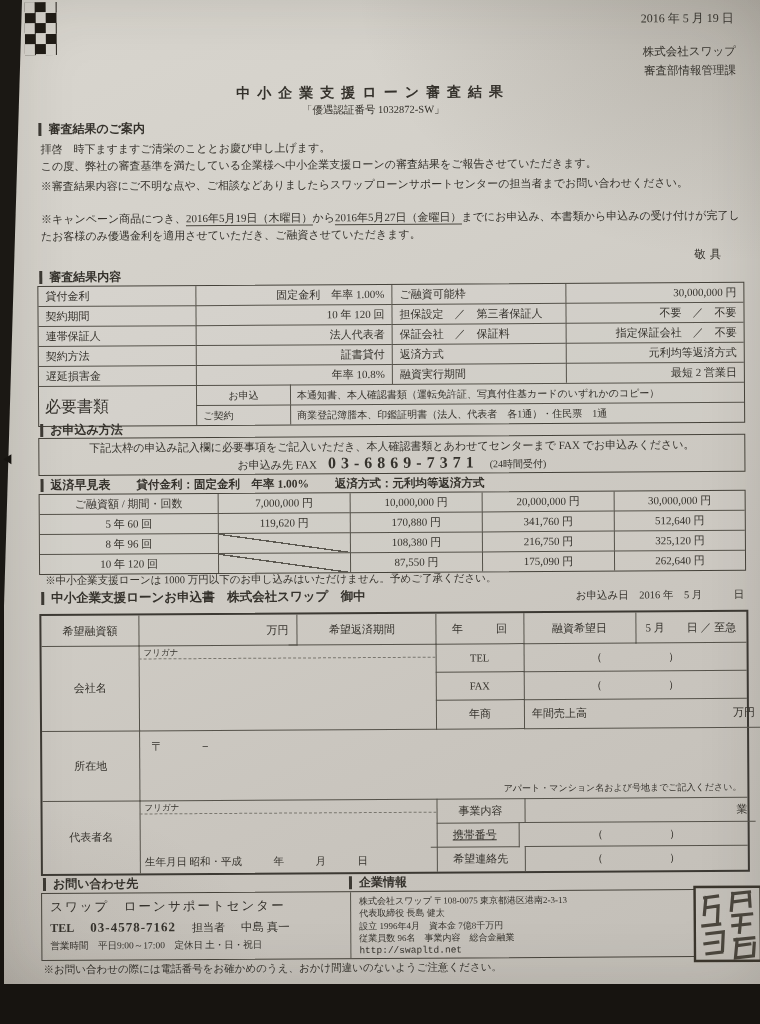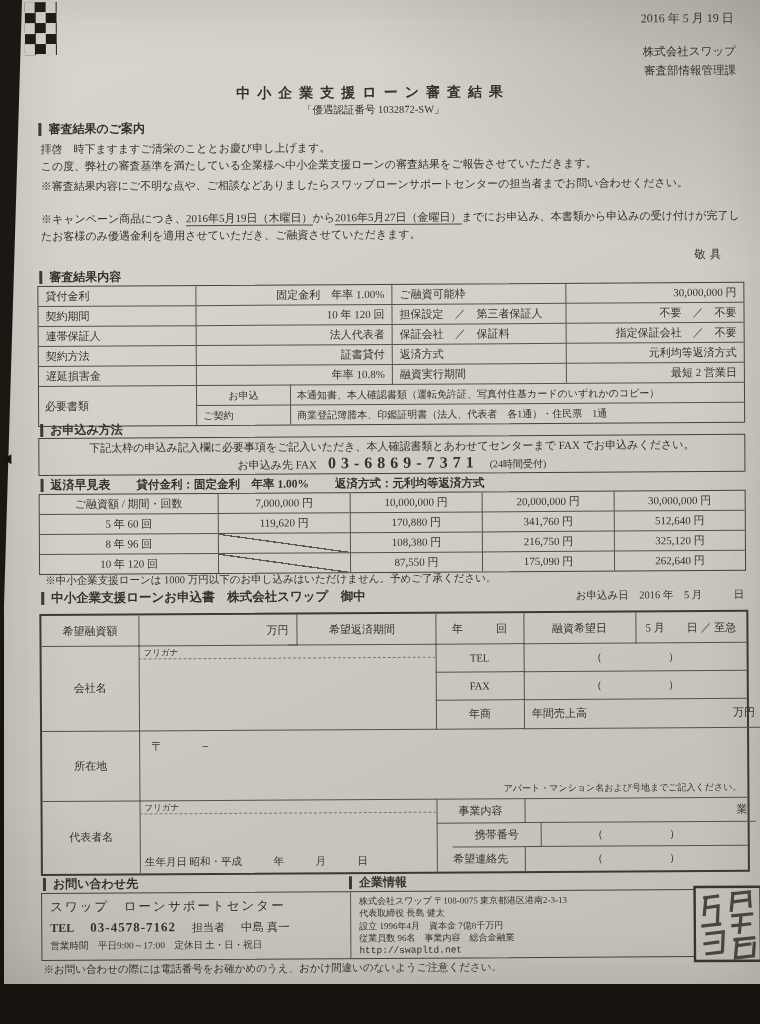--- a/index.html
+++ b/index.html
@@ -20,21 +20,21 @@
   .u{border-bottom:1px solid #4a473f;padding-bottom:1px;}
   
   .tblwrap{border:1.5px solid #45423a;background:rgba(255,255,255,.06);}
   .g1{display:grid;grid-template-columns:157px 196px 174px 1fr;}
   .g1>div{height:19px;line-height:19px;font-size:11px;padding:0 7px;border-top:1px solid #55524a;
           white-space:nowrap;overflow:hidden;}
   .g1>div:nth-child(-n+4){border-top:none;}
   .g2{display:grid;grid-template-columns:157px 94px 1fr;}
   .g2>div{height:19px;line-height:19px;font-size:10px;padding:0 6px;border-top:1px solid #55524a;
           white-space:nowrap;overflow:hidden;}
-  .g2 .span2{grid-row:1/span 2;height:38px;display:flex;align-items:center;font-size:11px;}
+  .g2 .span2{grid-row:1/span 2;height:38px;display:flex;align-items:center;font-size:16px;}
   .g3{display:grid;grid-template-columns:178px 132px 132px 132px 1fr;}
   .g3>div{height:19px;line-height:19px;font-size:11px;text-align:center;border-top:1px solid #55524a;
           white-space:nowrap;overflow:hidden;}
   .g3>div:nth-child(-n+5){border-top:none;}
   .bl{border-left:1px solid #55524a;}
   .vr{text-align:right;}
   .diag{background:linear-gradient(to top right,transparent 47.5%,#5a574f 47.5%,#5a574f 51%,transparent 51%);}
   
   .applybox{border:1.5px solid #45423a;font-size:11px;text-align:center;}
   .faxnum{font-weight:bold;font-size:16px;letter-spacing:5px;}
@@ -182,21 +182,21 @@
         <span class="note9" style="position:absolute;right:6px;bottom:3px;">アパート・マンション名および号地までご記入ください。</span>
       </div>
 
       <div class="fc nb" style="left:0;top:185px;width:97px;height:73px;">代表者名</div>
       <div class="fc nb" style="left:97px;top:185px;width:297px;height:73px;">
         <span class="furigana">フリガナ</span>
         <span style="position:absolute;left:5px;bottom:4px;font-size:10.5px;">生年月日 昭和・平成　　　年　　　月　　　日</span>
       </div>
       <div class="fc" style="left:394px;top:185px;width:88px;height:24px;">事業内容</div>
       <div class="fc nr" style="left:482px;top:185px;width:223px;height:24px;justify-content:flex-end;padding-right:8px;">業</div>
-      <div class="fc" style="left:410px;top:209px;width:88px;height:24px;">携帯番号</div>
+      <div class="fc" style="left:388px;top:209px;width:88px;height:24px;text-decoration:underline;">携帯番号</div>
       <div class="fc nr" style="left:482px;top:209px;width:223px;height:24px;">（　　　　　　）</div>
       <div class="fc nb" style="left:394px;top:233px;width:88px;height:25px;">希望連絡先</div>
       <div class="fc nr nb" style="left:482px;top:233px;width:223px;height:25px;">（　　　　　　）</div>
     </div>
 
     <div class="abs sec" style="left:40px;top:876px;">お問い合わせ先</div>
     <div class="abs sec" style="left:346px;top:876px;">企業情報</div>
     <div class="abs botbox" style="left:38px;top:891px;width:652px;height:66px;">
       <div style="width:292px;border-right:1px solid #55524a;padding:4px 8px 0 8px;">
         <div style="font-size:12.5px;letter-spacing:2px;line-height:18px;">スワップ　ローンサポートセンター</div>

